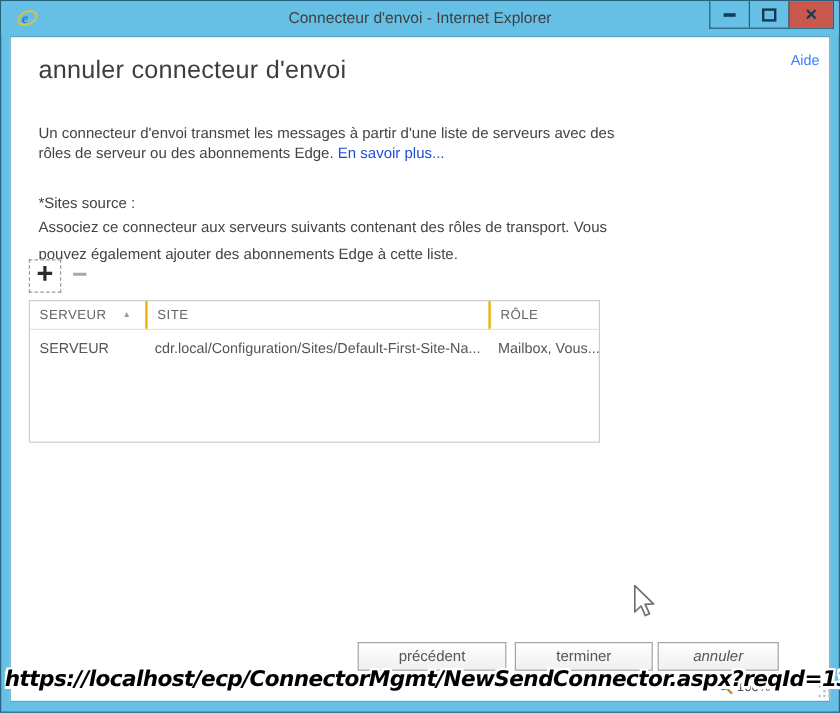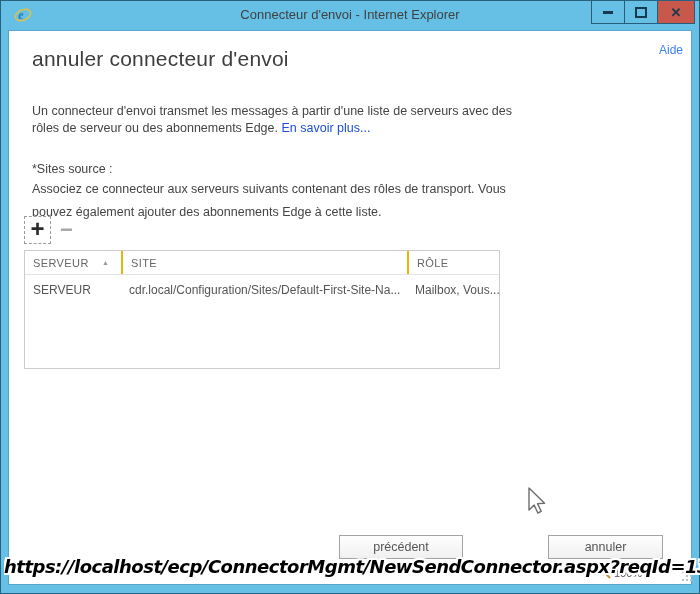--- a/index.html
+++ b/index.html
@@ -36,23 +36,23 @@
   .th{display:flex;align-items:center;padding-left:8px;box-sizing:border-box;letter-spacing:0.4px;cursor:pointer;}
   .th + .th{border-left:2px solid #eab308;}
   .c1{width:96px;}
   .c2{width:286px;}
   .c3{flex:1;text-align:center;}
   .sort{font-size:7px;color:#999;margin-left:auto;margin-right:12px;letter-spacing:0;}
   .trow{height:30px;display:flex;align-items:center;font-size:12px;color:#555;cursor:pointer;}
   .td{padding-left:8px;box-sizing:border-box;white-space:nowrap;overflow:hidden;}
   
   .btn{position:absolute;top:504px;height:24px;border:1px solid #a3a3a3;background:linear-gradient(#fefefe,#f0f0f0);color:#555;font-size:12.5px;font-family:"Liberation Sans",sans-serif;cursor:pointer;padding:0;}
-  .btn-prev{left:289px;width:124px;margin-left:41px;}
+  .btn-prev{left:289px;width:124px;}
   .btn-finish{left:420px;width:115px;}
-  .btn-cancel{left:539px;width:115px;}
+  .btn-cancel{left:539px;width:101px;font-style:italic;}
   
   .zoom-indicator{position:absolute;left:589px;top:535px;display:flex;align-items:center;gap:3px;font-size:11px;color:#555;cursor:pointer;}
   .grip{position:absolute;left:673px;top:540px;width:2px;height:2px;background:#b9c4ca;box-shadow:8px 0 #b9c4ca,8px 4px #b9c4ca,4px 4px #b9c4ca,8px 8px #b9c4ca,4px 8px #b9c4ca,0 8px #b9c4ca;}
   
   .url-overlay{position:absolute;left:3px;top:555px;width:696px;overflow:hidden;white-space:nowrap;font-family:"DejaVu Sans",sans-serif;font-weight:bold;font-style:italic;font-size:18px;letter-spacing:-0.5px;color:#000;z-index:20;
     text-shadow:-2px -2px 0 #fff,2px -2px 0 #fff,-2px 2px 0 #fff,2px 2px 0 #fff,-2px 0 0 #fff,2px 0 0 #fff,0 -2px 0 #fff,0 2px 0 #fff;}
   .cursor{position:absolute;left:520px;top:483px;z-index:30;pointer-events:none;}
 </style>
 </head>
 <body>
@@ -112,20 +112,21 @@
         </div>
       </div>
       <div class="trow">
         <div class="td c1">SERVEUR</div>
         <div class="td c2">cdr.local/Configuration/Sites/Default-First-Site-Na...</div>
         <div class="td c3">Mailbox, Vous...</div>
       </div>
     </div>
 
     <button class="btn btn-prev">précédent</button>
+    <button class="btn btn-finish">terminer</button>
     <button class="btn btn-cancel">annuler</button>
 
     <div class="zoom-indicator">
       <svg width="13" height="13" viewBox="0 0 13 13">
         <circle cx="5" cy="5" r="3.6" fill="none" stroke="#4a90c2" stroke-width="1.4"></circle>
         <line x1="7.8" y1="7.8" x2="12" y2="12" stroke="#c88d3e" stroke-width="2"></line>
       </svg>
       <span>100%</span>
     </div>
     <div class="grip"></div>

